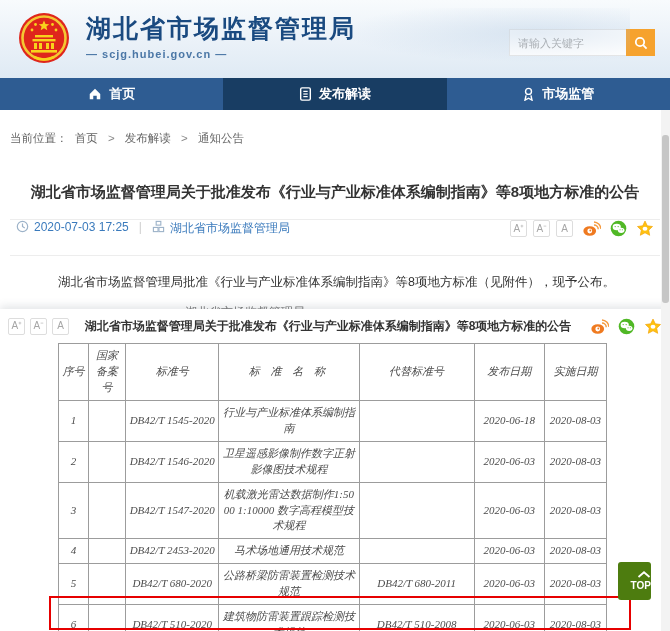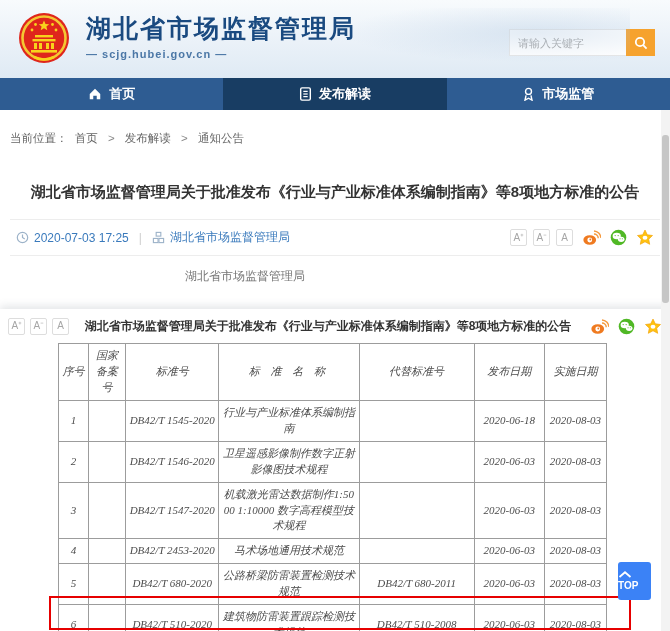--- a/index.html
+++ b/index.html
@@ -29,21 +29,21 @@
 
   
   .crumbs{margin:21px 0 0 10px;font-size:11.5px;color:#666;}
   .crumbs a{color:#666;text-decoration:none;cursor:pointer;}
   .crumbs .sep{margin:0 7px;color:#888;}
   .crumbs .lbl{margin-right:4px;}
 
   
   .art-title{margin:35px 28px 0;text-align:center;font-size:15px;font-weight:bold;color:#333;line-height:1.4;}
   .meta{margin:17px 10px 0;height:35px;border-top:1px solid #ededed;border-bottom:1px solid #ededed;
-      display:flex;align-items:center;padding:0 6px;font-size:12px;}
+      display:flex;align-items:flex-start;padding:0 6px;font-size:12px;}
   .meta .date,.meta .src{color:#3a7abc;}
   .meta .src{text-decoration:none;cursor:pointer;}
   .meta .pipe{color:#cfcfcf;margin:0 10px;}
   .meta .micon{display:flex;align-items:center;margin-right:5px;}
   .meta-right{margin-left:auto;display:flex;align-items:center;gap:6px;}
   .fbtn{width:17px;height:17px;box-sizing:border-box;border:1px solid #ddd;background:#fff;border-radius:2px;
       color:#a6a6a6;font-size:10px;line-height:14px;text-align:center;padding:0;cursor:pointer;}
   .share{display:flex;align-items:center;cursor:pointer;margin-left:3px;}
   .body-text{margin:17px 40px 0 58px;font-size:12.5px;color:#333;line-height:1.5;}
   .signature{margin:12px 0 0 185px;font-size:12px;color:#767676;}
@@ -58,22 +58,22 @@
 
   table.std{position:absolute;left:58px;top:34px;width:549px;table-layout:fixed;border-collapse:collapse;
       font-family:"Liberation Serif","DejaVu Serif",serif;color:#4c4c4c;}
   .std th,.std td{border:1px solid #9c9c9c;font-size:11px;font-weight:normal;
       text-align:center;padding:4px 2px;line-height:1.45;word-break:break-all;font-style:italic;}
   .std th{white-space:pre-line;height:30px;vertical-align:middle;}
   .std th:nth-child(4){letter-spacing:4px;}
 
   .red-box{position:absolute;left:49px;bottom:1px;width:578px;height:30px;border:2px solid #e60000;pointer-events:none;}
 
-  .top-btn{position:absolute;left:618px;top:562px;width:33px;height:38px;background:#3b82f6;border:none;border-radius:3px;
-      color:#fff;font-size:10px;font-weight:bold;display:flex;flex-direction:column;align-items:flex-start;
+  .top-btn{position:absolute;left:618px;top:562px;width:33px;height:38px;background:#4d7c0f;border:none;border-radius:3px;
+      color:#fff;font-size:10px;font-weight:bold;display:flex;flex-direction:column;align-items:flex-end;
       justify-content:center;gap:2px;cursor:pointer;padding:0;}
 
   .scrollbar{position:absolute;right:0;top:110px;bottom:0;width:9px;background:#f3f3f3;}
   .sb-thumb{position:absolute;left:1px;top:25px;width:7px;height:168px;background:#c6c6c6;border-radius:3px;}
 </style>
 </head>
 <body>
 
 <div class="page">
 
@@ -198,20 +198,21 @@
       </span>
       <span class="share">
         <svg width="18" height="17" viewBox="0 0 24 24">
             <polygon points="12,1.5 15.2,8.2 22.6,9.2 17.2,14.3 18.6,21.6 12,18 5.4,21.6 6.8,14.3 1.4,9.2 8.8,8.2" fill="#ffc211" stroke="#f2a50b" stroke-width="1"></polygon>
             <ellipse cx="12" cy="12.3" rx="3.4" ry="2.7" fill="#fff"></ellipse>
           </svg>
       </span>
     </div>
   </div>
 
+  <p class="body-text">湖北省市场监督管理局批准《行业与产业标准体系编制指南》等8项地方标准（见附件），现予公布。</p>
   <p class="signature">湖北省市场监督管理局</p>
 
   <section class="preview">
     <div class="pv-head">
       <div class="pv-fbtns">
         <button class="fbtn">A⁺</button>
         <button class="fbtn">A⁻</button>
         <button class="fbtn">A</button>
       </div>
       <div class="pv-title">湖北省市场监督管理局关于批准发布《行业与产业标准体系编制指南》等8项地方标准的公告</div>

